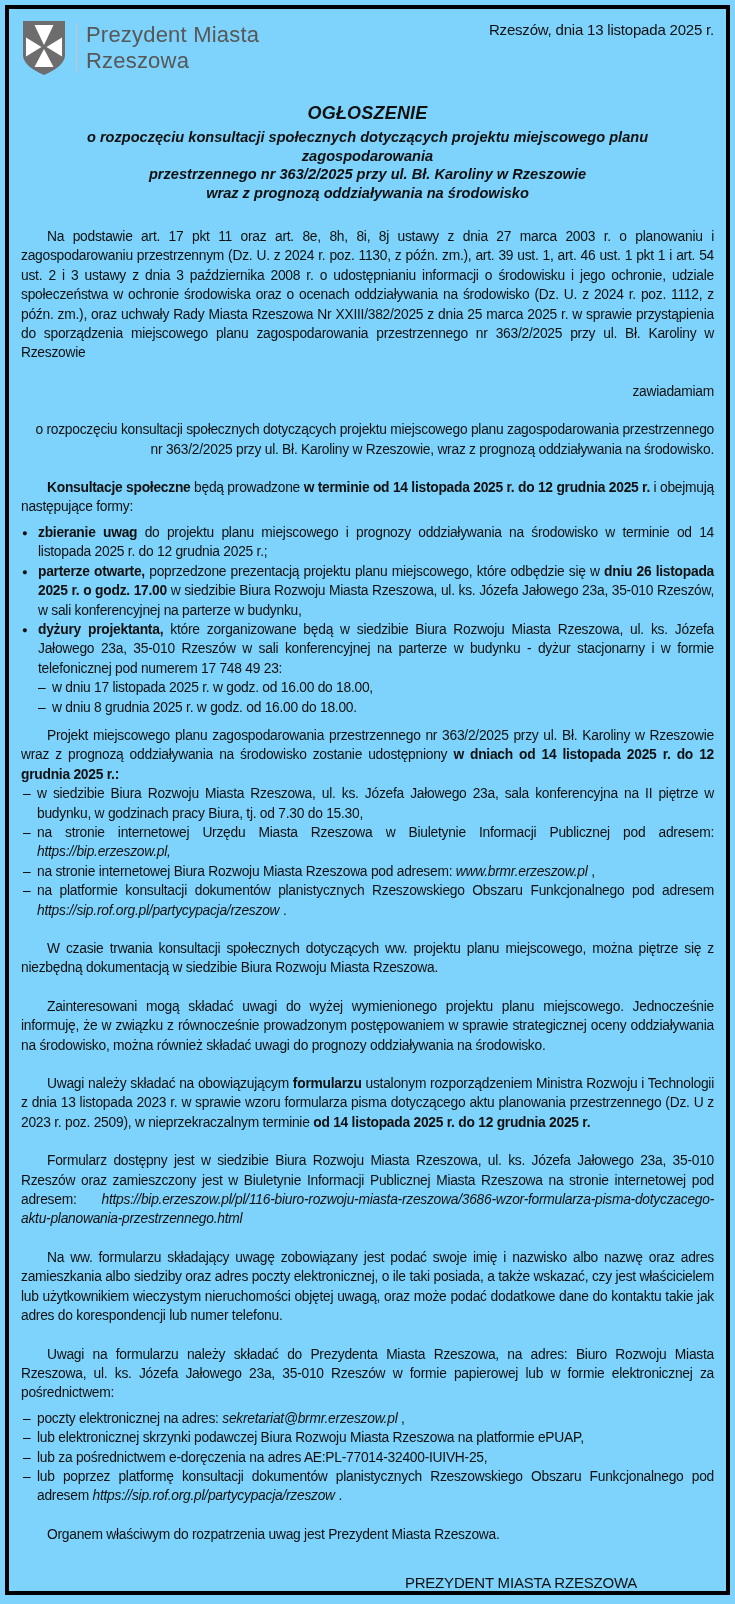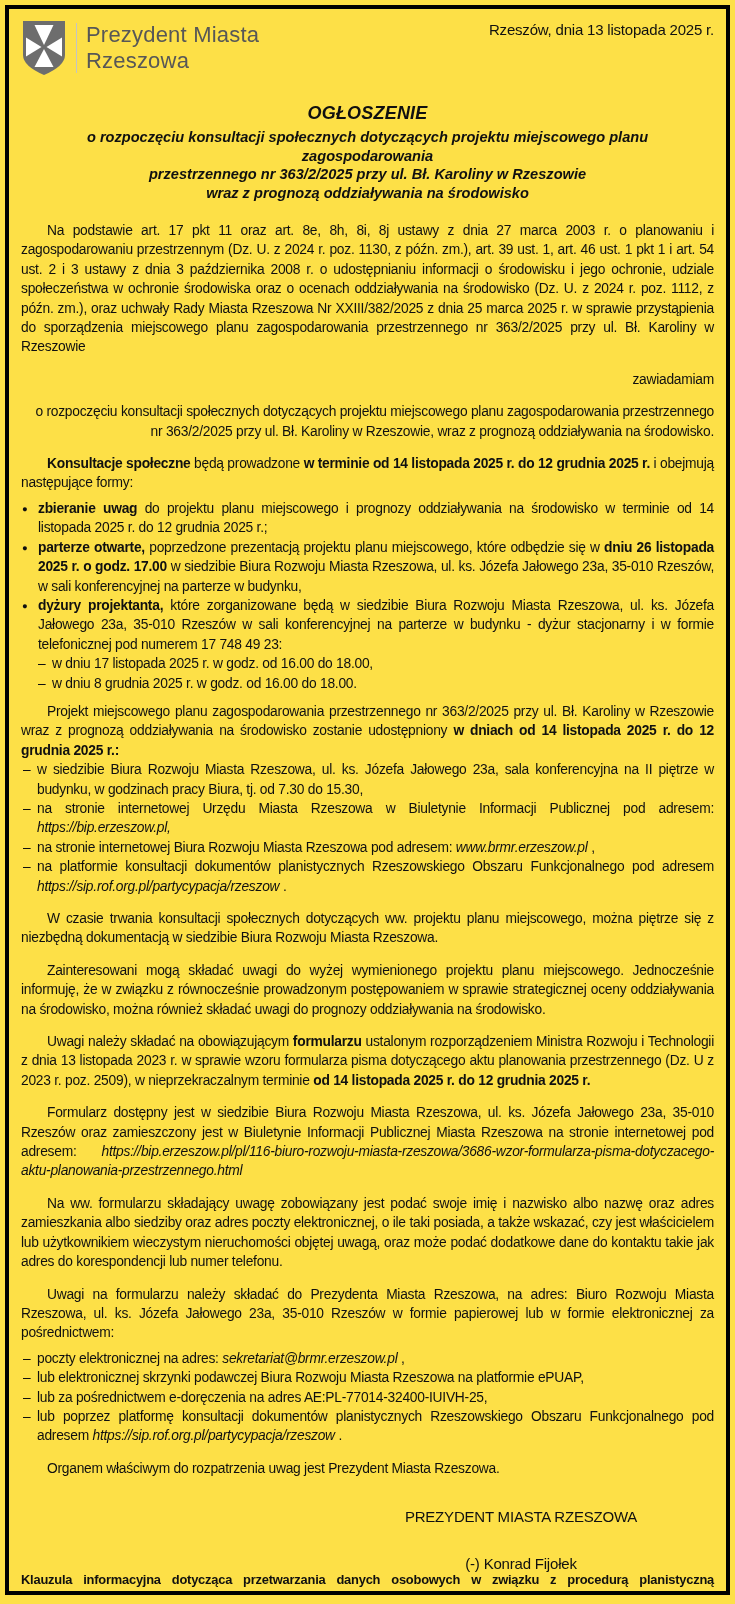--- a/index.html
+++ b/index.html
@@ -1,38 +1,38 @@
 <!DOCTYPE html>
 <html lang="pl"><head>
 <meta charset="utf-8">
 <style>
   html,body{margin:0;padding:0;background:#fff;}
   body{width:735px;font-family:"Liberation Sans",sans-serif;color:#101010;}
-  .page{box-sizing:border-box;width:735px;height:1604px;padding:5px 5px 9px 5px;background:#fde047;overflow:hidden;}
+  .page{box-sizing:border-box;width:735px;height:1604px;padding:5px 5px 9px 5px;background:#7dd3fc;overflow:hidden;}
   .frame{box-sizing:border-box;height:100%;border:4px solid #000;padding:8px 12px 8px 12px;display:flex;flex-direction:column;overflow:hidden;}
 
   
   .hdr{display:flex;justify-content:space-between;align-items:flex-start;}
   .logo{display:flex;align-items:center;gap:9px;padding-top:2px;}
   .crest{flex:0 0 auto;}
   .logo-sep{width:1px;height:50px;background:#c4c4c4;}
   .org{font-size:22px;line-height:26px;color:#575757;letter-spacing:.2px;}
   .dateline{font-size:15px;letter-spacing:-.2px;padding-top:4px;white-space:nowrap;}
 
   
   .title-block{text-align:center;margin-top:26px;font-style:italic;}
   .title{font-size:18px;font-weight:bold;letter-spacing:.2px;}
   .subtitle{font-size:14.6px;font-weight:bold;line-height:18.5px;margin-top:4px;}
 
   
   .doc{font-size:13.8px;line-height:19.4px;letter-spacing:-.25px;text-align:justify;margin-top:6px;}
   .doc p{margin:9px 0 0 0;}
   .doc p.indent{text-indent:26px;}
   .doc p.center{text-align:right;text-indent:0;}
-  .doc p.gap{margin-top:13px;}
+  .doc p.gap{margin-top:19px;}
   b,.b{font-weight:bold;}
   .i{font-style:italic;}
 
   ul{margin:6px 0 0 0;padding:0;list-style:none;}
   ul li{position:relative;padding-left:17px;text-align:justify;margin:0;}
   ul.bullets > li::before{content:"\25CF";position:absolute;left:1px;top:0;font-size:9.5px;}
   ul.dashes > li{padding-left:16px;}
   ul.dashes > li::before{content:"\2013";position:absolute;left:2px;top:0;}
   .subdash{position:relative;padding-left:14px;}
   .subdash::before{content:"\2013";position:absolute;left:0;top:0;}

